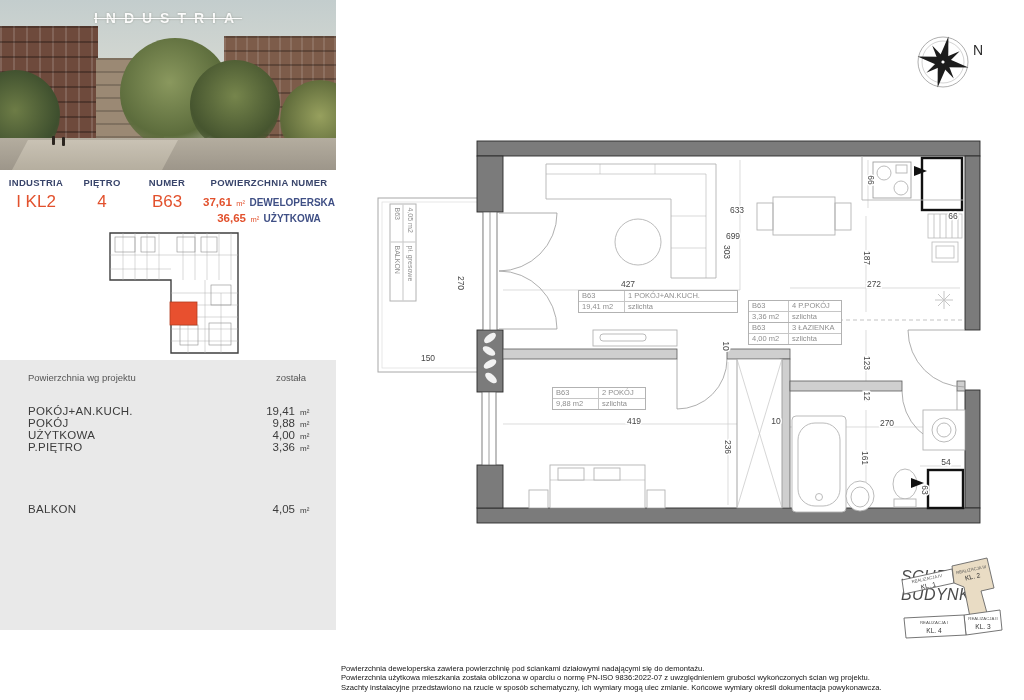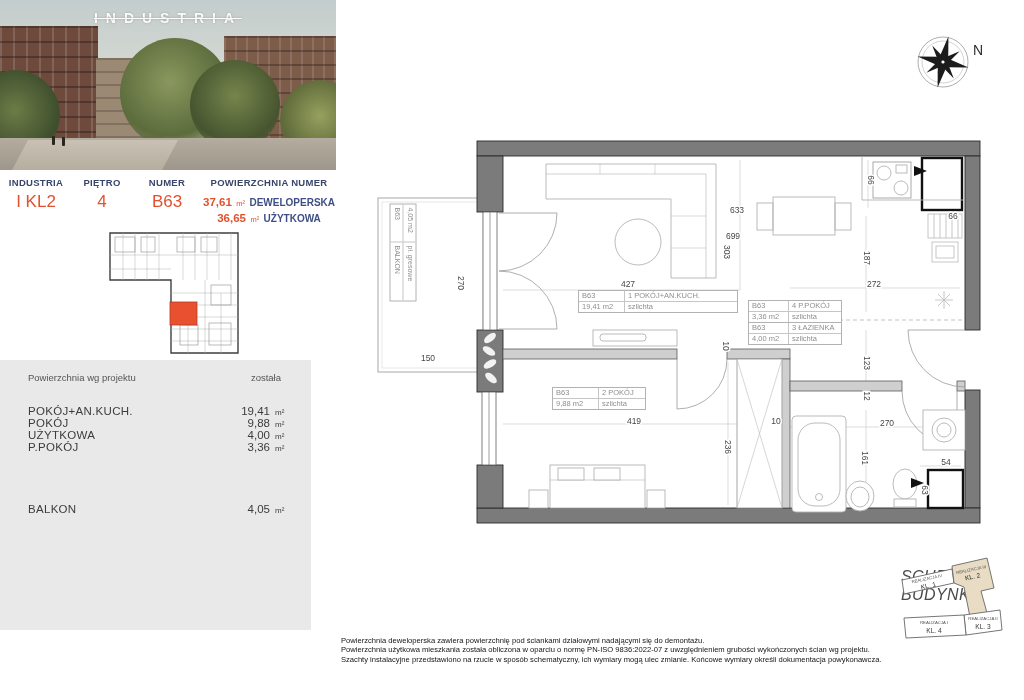--- a/index.html
+++ b/index.html
@@ -33,42 +33,42 @@
   #hdr{position:absolute;left:0;top:170px;width:336px;height:60px;background:#fff;display:flex;}
   .hcol{display:flex;flex-direction:column;align-items:center;}
   .hlab{margin-top:7px;font-size:9.5px;font-weight:700;color:#39456b;letter-spacing:.3px;}
   .hval{margin-top:4px;font-size:17px;color:#e2512d;}
   .arow{line-height:13px;white-space:nowrap;text-align:center;}
   .anum{font-size:11.5px;font-weight:700;color:#e2512d;}
   .aunit{font-size:7.5px;color:#e2512d;}
   .akind{font-size:10px;font-weight:700;color:#3f4f85;}
 
   
-  #tbl{position:absolute;left:0;top:360px;width:311px;height:270px;background:#e9e9e9;}
+  #tbl{position:absolute;left:0;top:360px;width:336px;height:270px;background:#e9e9e9;}
   #tbl .thead{display:flex;justify-content:space-between;padding:12px 30px 0 28px;
               font-size:9.5px;color:#555;}
   .trow{display:flex;align-items:baseline;padding:0 14px 0 28px;}
   .trow .nm{flex:1;font-size:11.5px;color:#3c3c3c;letter-spacing:.3px;}
   .trow .vl{width:46px;text-align:right;font-size:11.5px;color:#3c3c3c;}
   .trow .un{width:22px;text-align:left;font-size:8px;color:#3c3c3c;margin-left:5px;}
   #balkon-row{margin-top:50px;}
 
   
   .rlabel{position:absolute;display:grid;background:#fff;border:1px solid #b2b2b2;
           font-size:7.5px;color:#8f8f8f;line-height:10px;white-space:nowrap;}
   .rlabel>div{padding:0 3px;height:10px;overflow:hidden;}
   .rlabel>div:nth-child(1){border-right:1px solid #c6c6c6;border-bottom:1px solid #c6c6c6;}
   .rlabel>div:nth-child(2){border-bottom:1px solid #c6c6c6;}
   .rlabel>div:nth-child(3){border-right:1px solid #c6c6c6;}
   #lbl-balkon{transform:rotate(90deg);font-size:7px;line-height:12px;}
   #lbl-balkon>div{height:12px;}
 
   
   #schem-title{position:absolute;left:901px;top:568px;font-size:16px;color:#4a4a4a;letter-spacing:.4px;font-style:italic;}
-  #footnotes{position:absolute;left:341px;top:636px;width:680px;font-size:7.6px;
+  #footnotes{position:absolute;left:341px;top:664px;width:680px;font-size:7.6px;
              line-height:9.3px;color:#141414;}
   .dim{font-size:8.5px;fill:#474747;paint-order:stroke;stroke:#ffffff;stroke-width:3px;}
   .sch1{font-size:4.3px;fill:#555;}
   .sch2{font-size:6.6px;fill:#333;}
 </style>
 </head>
 <body>
 
 <div id="page">
 
@@ -150,21 +150,21 @@
         <span class="nm">POKÓJ</span>
         <span class="vl">9,88</span>
         <span class="un">m²</span>
       </div>
       <div class="trow">
         <span class="nm">UŻYTKOWA</span>
         <span class="vl">4,00</span>
         <span class="un">m²</span>
       </div>
       <div class="trow">
-        <span class="nm">P.POKÓJ</span>
+        <span class="nm">P.PIĘTRO</span>
         <span class="vl">3,36</span>
         <span class="un">m²</span>
       </div>
       <div class="trow" id="balkon-row">
         <span class="nm">BALKON</span>
         <span class="vl">4,05</span>
         <span class="un">m²</span>
       </div>
     </div>
   </div>

